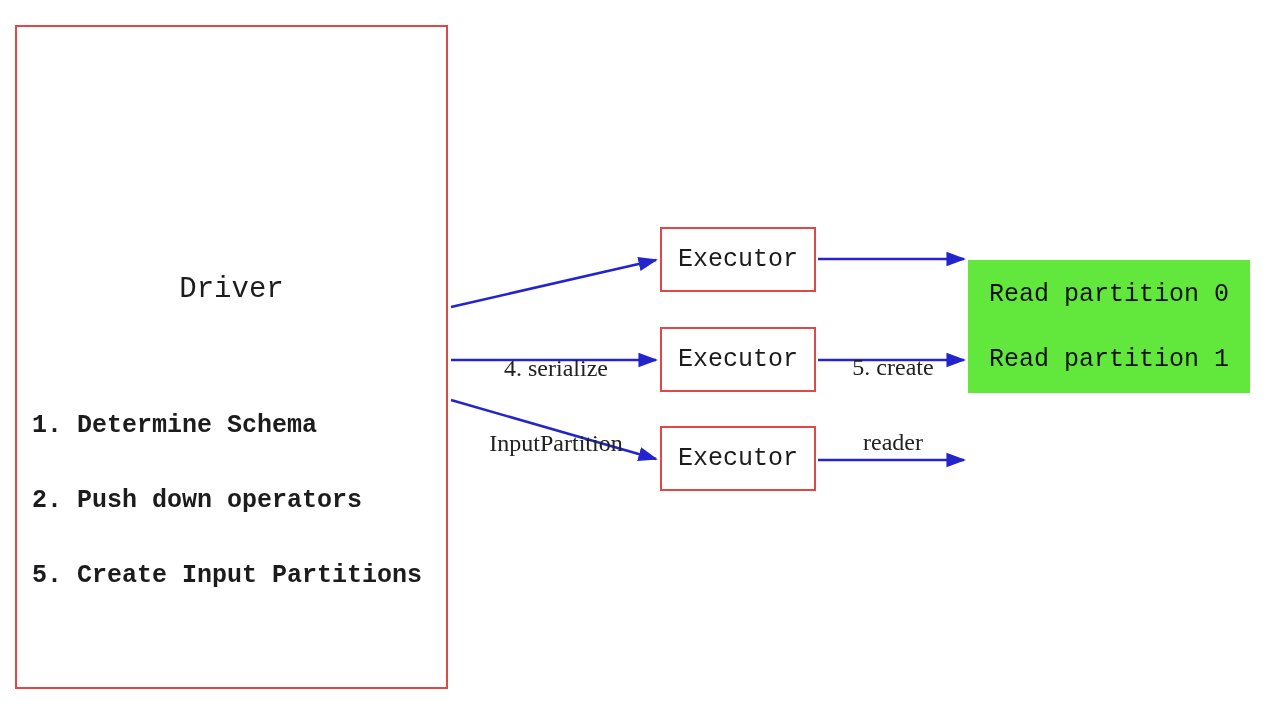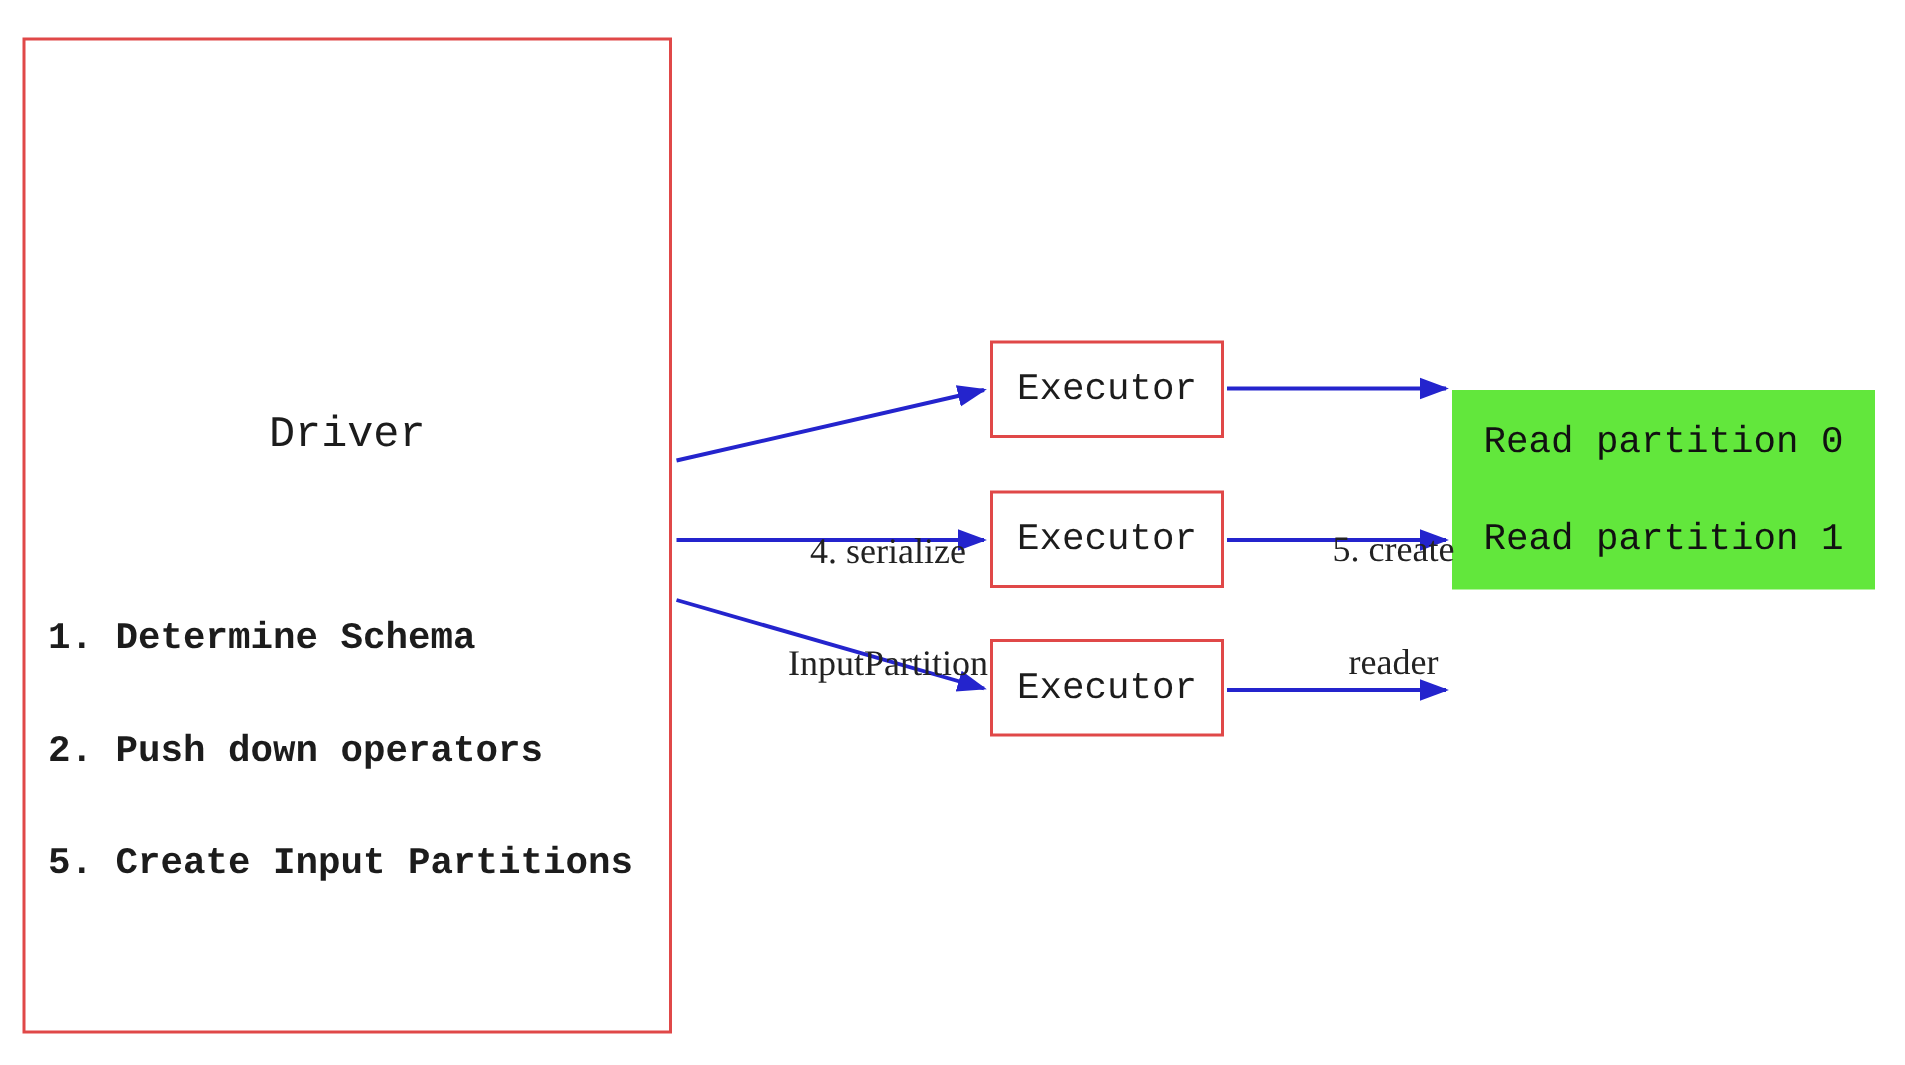--- a/index.html
+++ b/index.html
@@ -79,21 +79,20 @@
 
   
   .edge-label {
     font-family: "Liberation Serif", "DejaVu Serif", serif;
     font-size: 24px;
     line-height: 25px;
     text-align: center;
     color: #222222;
     pointer-events: none;
     white-space: pre;
-    padding-left: 36px;
   }
   .edge-label.serialize { left: 446px; top: 306px; width: 220px; }
   .edge-label.create-reader { left: 803px; top: 305px; width: 180px; }
 
   
   svg.arrows {
     position: absolute;
     left: 0; top: 0;
     width: 1270px; height: 710px;
     pointer-events: none;

